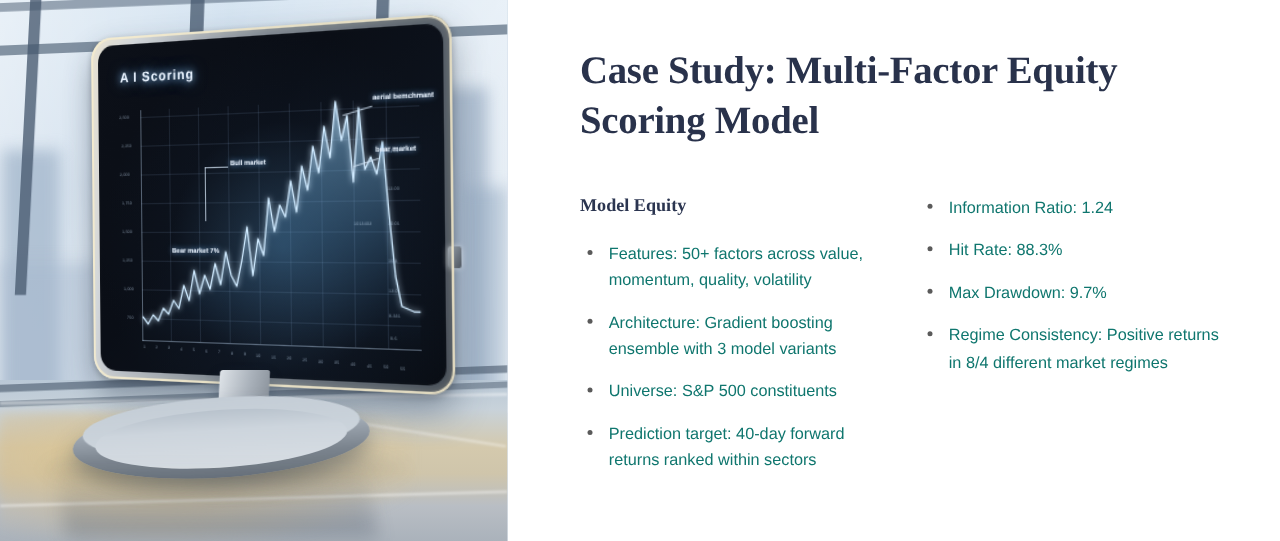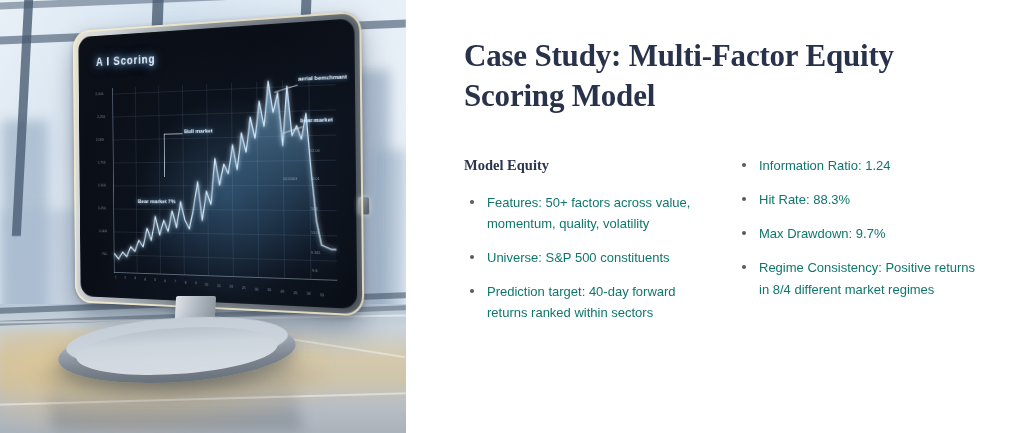--- a/index.html
+++ b/index.html
@@ -319,20 +319,21 @@
   <div class="content">
 
     <h1 class="title">Case Study: Multi-Factor Equity Scoring Model</h1>
 
     <div class="cols">
 
       <div class="col">
         <h2 class="sub">Model Equity</h2>
         <ul class="blist">
           <li>Features: 50+ factors across value, momentum, quality, volatility</li>
+          <li>Architecture: Gradient boosting ensemble with 3 model variants</li>
           <li>Universe: S&amp;P 500 constituents</li>
           <li>Prediction target: 40-day forward returns ranked within sectors</li>
         </ul>
       </div>
 
       <div class="col col-right">
         <ul class="blist">
           <li>Information Ratio: 1.24</li>
           <li>Hit Rate: 88.3%</li>
           <li>Max Drawdown: 9.7%</li>

